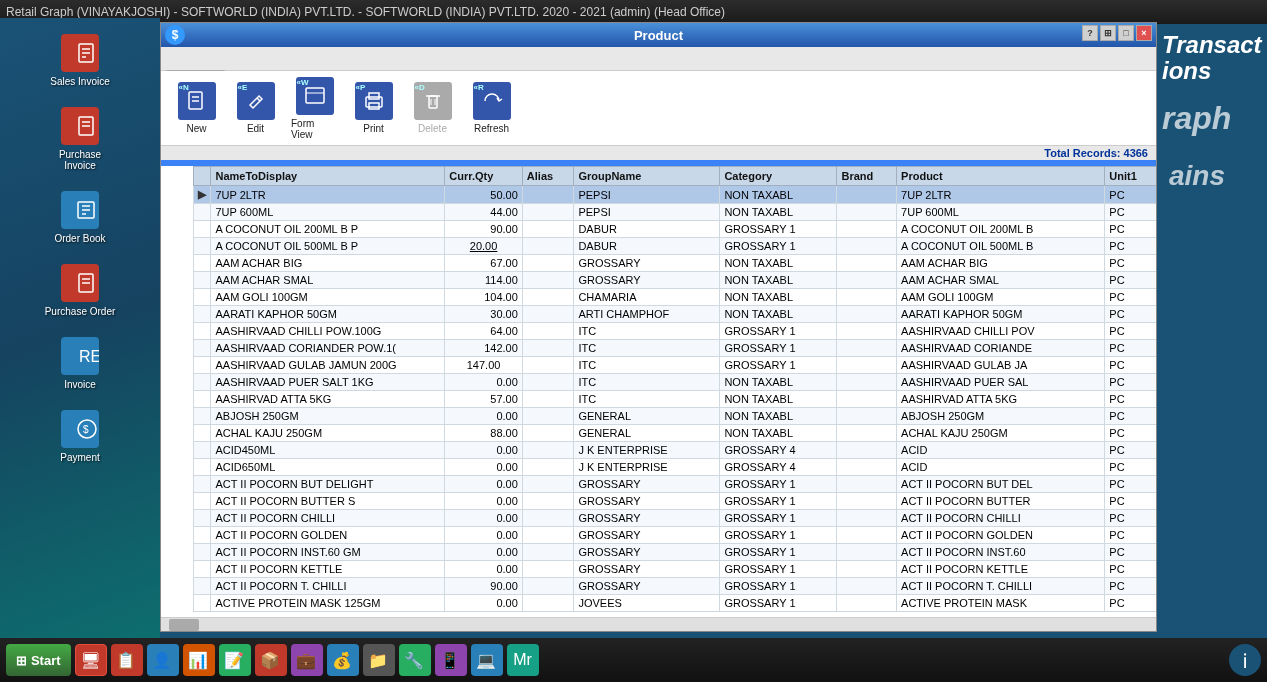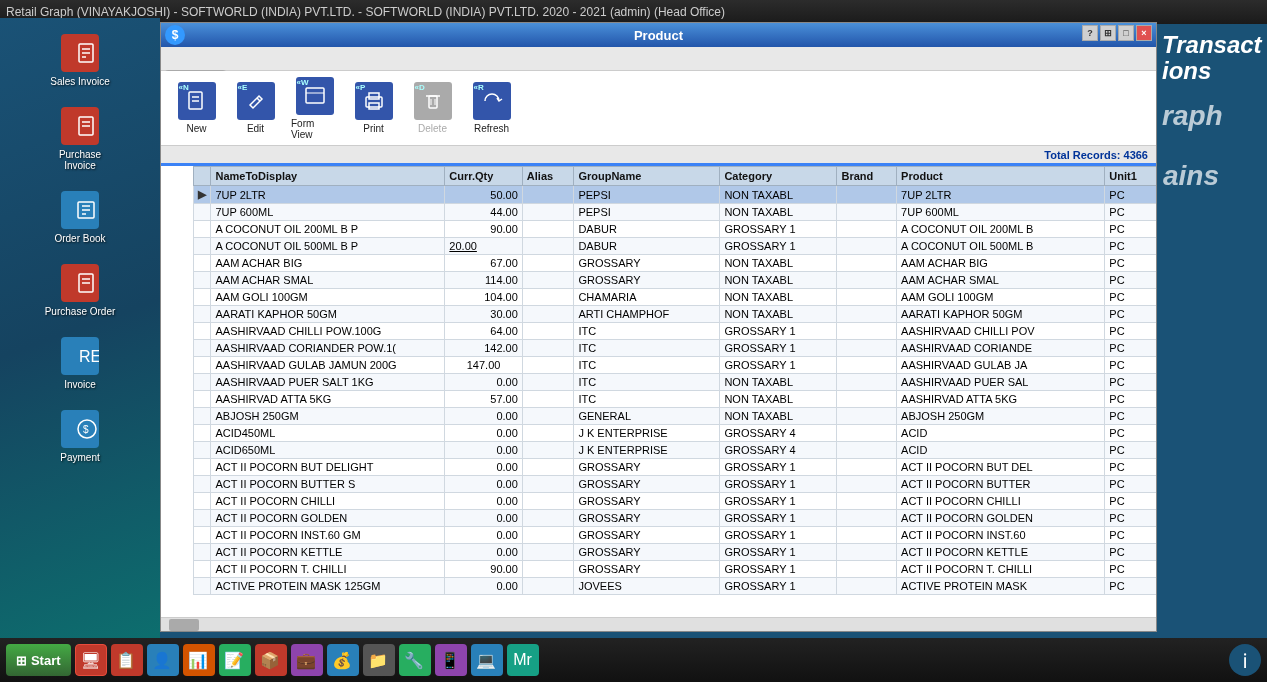--- a/index.html
+++ b/index.html
@@ -206,21 +206,21 @@
     #total-bar {
       background: #e8e8e8;
       height: 20px;
       display: flex;
       align-items: center;
       justify-content: flex-end;
       padding: 0 8px;
       font-size: 11px;
       color: #003399;
       font-weight: bold;
-      border-bottom: 3px solid #3b82f6;
+      border-bottom: 6px solid #3b82f6;
     }
 
     
     #table-container {
       flex: 1;
       overflow: auto;
       background: white;
     }
     table {
       width: 100%;
@@ -345,35 +345,35 @@
       padding: 10px 5px;
       line-height: 1.1;
       word-break: break-all;
     }
     #graph-text {
       position: absolute;
       top: 100px;
       right: 0;
       width: 110px;
       color: rgba(255,255,255,0.7);
-      font-size: 28px;
+      font-size: 32px;
       font-weight: bold;
       font-style: italic;
       padding: 0 5px;
     }
     #gains-text {
       position: absolute;
       top: 160px;
       right: 0;
       width: 110px;
       color: rgba(255,255,255,0.7);
       font-size: 28px;
       font-weight: bold;
       font-style: italic;
-      padding: 0 6px;
+      padding: 0 12px;
     }
   </style>
 </head>
 <body>
 
 <div id="title-bar">
   <span>Retail Graph (VINAYAKJOSHI) - SOFTWORLD (INDIA) PVT.LTD. - SOFTWORLD (INDIA) PVT.LTD.  2020 - 2021 (admin) (Head Office)</span>
 </div>
 
 <div id="desktop">
@@ -583,21 +583,21 @@
       <td>DABUR</td>
       <td>GROSSARY 1</td>
       <td></td>
       <td>A COCONUT OIL 200ML B</td>
       <td>PC</td>
       <td></td>
     </tr>
           <tr>
       <td class="row-indicator"></td>
       <td>A COCONUT OIL 500ML B P</td>
-      <td style="text-align:left;text-decoration:underline;">20.00</td>
+      <td style="text-align:center;text-decoration:underline;">20.00</td>
       <td></td>
       <td>DABUR</td>
       <td>GROSSARY 1</td>
       <td></td>
       <td>A COCONUT OIL 500ML B</td>
       <td>PC</td>
       <td></td>
     </tr>
           <tr>
       <td class="row-indicator"></td>
@@ -709,20 +709,32 @@
     </tr>
           <tr>
       <td class="row-indicator"></td>
       <td>ABJOSH 250GM</td>
       <td style="text-align:right;">0.00</td>
       <td></td>
       <td>GENERAL</td>
       <td>NON TAXABL</td>
       <td></td>
       <td>ABJOSH 250GM</td>
+      <td>PC</td>
+      <td></td>
+    </tr>
+          <tr>
+      <td class="row-indicator"></td>
+      <td>ACHAL KAJU 250GM</td>
+      <td style="text-align:right;">88.00</td>
+      <td></td>
+      <td>GENERAL</td>
+      <td>NON TAXABL</td>
+      <td></td>
+      <td>ACHAL KAJU 250GM</td>
       <td>PC</td>
       <td></td>
     </tr>
           <tr>
       <td class="row-indicator"></td>
       <td>ACID450ML</td>
       <td style="text-align:right;">0.00</td>
       <td></td>
       <td>J K ENTERPRISE</td>
       <td>GROSSARY 4</td>

